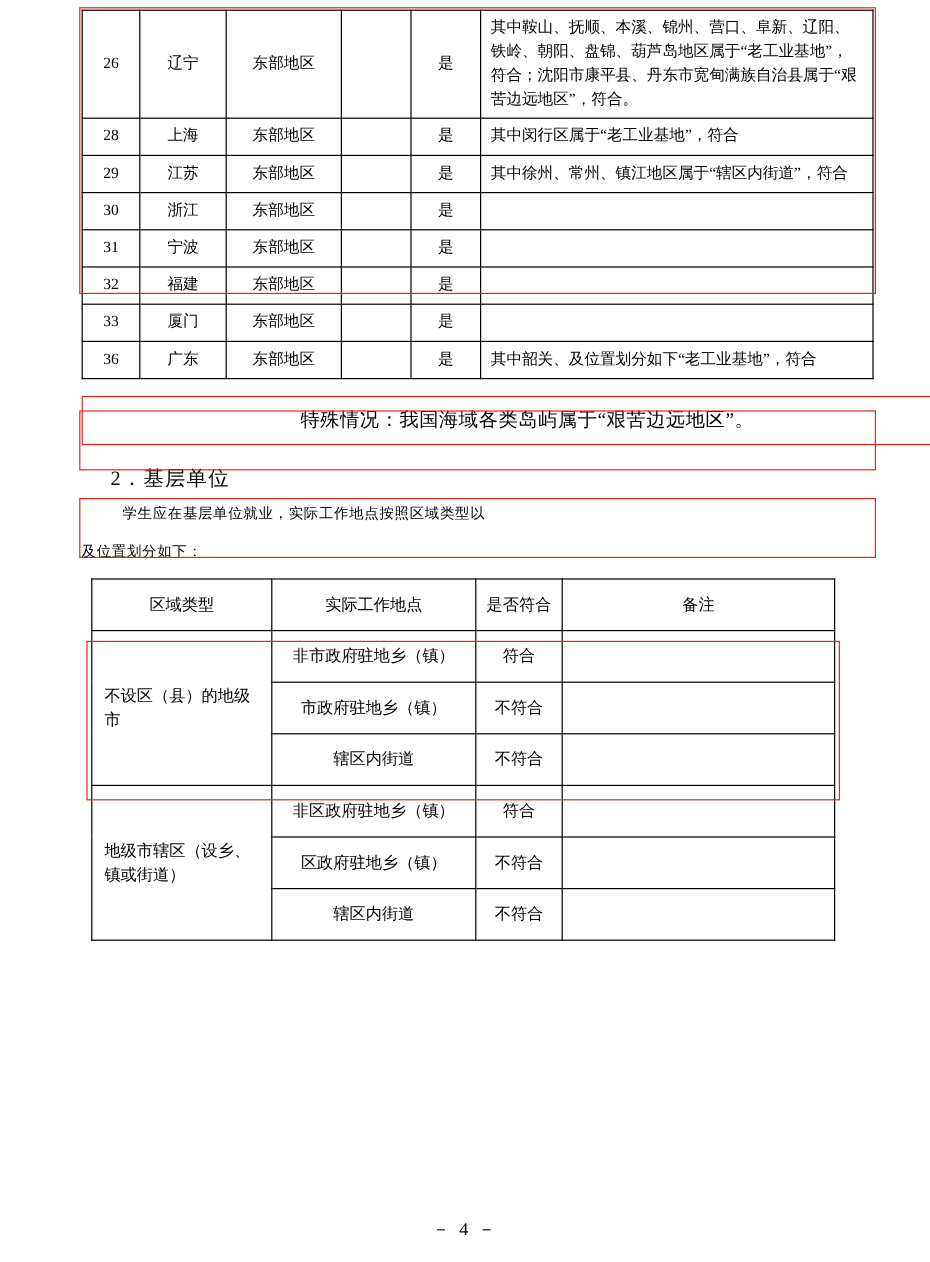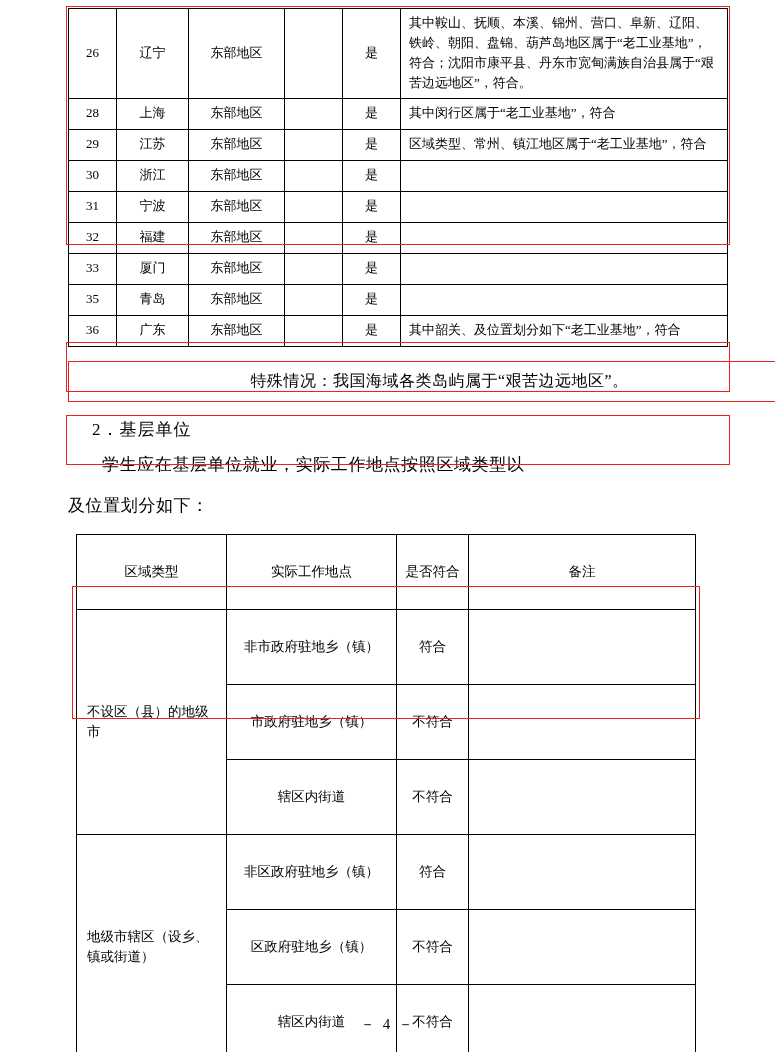--- a/index.html
+++ b/index.html
@@ -73,39 +73,39 @@
 
   
   .sec-head {
     margin: 16px 0 0 0;
     font-size: 17px;
     font-weight: normal;
     padding-left: 24px;
     letter-spacing: 1px;
   }
   p.body {
-    font-size: 17px;
+    font-size: 12px;
     line-height: 2.1;
     margin: 6px 0 0 0;
     text-indent: 34px;
     letter-spacing: 0.6px;
   }
 
   
   table.unit {
     border-collapse: collapse;
     width: 620px;
     table-layout: fixed;
     margin: 10px 0 0 8px;
   }
   table.unit td, table.unit th {
     border: 1px solid #000;
     font-size: 13.5px;
     font-weight: normal;
-    padding: 24px 6px;
+    padding: 8px 6px;
     text-align: center;
     vertical-align: middle;
     height: 26px;
     line-height: 1.5;
   }
   table.unit td.left {
     text-align: left;
     padding-left: 10px;
   }
   .u-type { width: 150px; }
@@ -155,21 +155,21 @@
           <td></td>
           <td>是</td>
           <td class="note">其中闵行区属于“老工业基地”，符合</td>
         </tr>
         <tr>
           <td>29</td>
           <td>江苏</td>
           <td>东部地区</td>
           <td></td>
           <td>是</td>
-          <td class="note">区域类型、常州、镇江地区属于“老工业基地”，符合</td>
+          <td class="note">其中徐州、常州、镇江地区属于“辖区内街道”，符合</td>
         </tr>
         <tr>
           <td>30</td>
           <td>浙江</td>
           <td>东部地区</td>
           <td></td>
           <td>是</td>
           <td class="note"></td>
         </tr>
         <tr>
@@ -184,28 +184,20 @@
           <td>32</td>
           <td>福建</td>
           <td>东部地区</td>
           <td></td>
           <td>是</td>
           <td class="note"></td>
         </tr>
         <tr>
           <td>33</td>
           <td>厦门</td>
-          <td>东部地区</td>
-          <td></td>
-          <td>是</td>
-          <td class="note"></td>
-        </tr>
-        <tr>
-          <td>35</td>
-          <td>青岛</td>
           <td>东部地区</td>
           <td></td>
           <td>是</td>
           <td class="note"></td>
         </tr>
         <tr>
           <td>36</td>
           <td>广东</td>
           <td>东部地区</td>
           <td></td>

